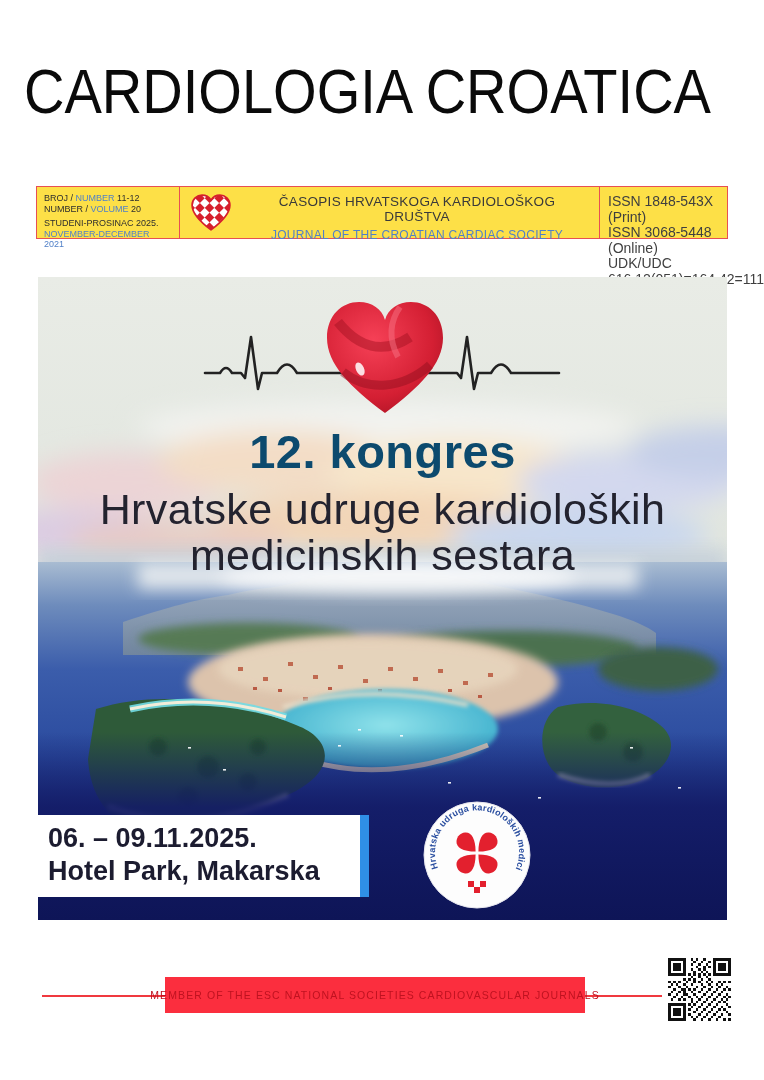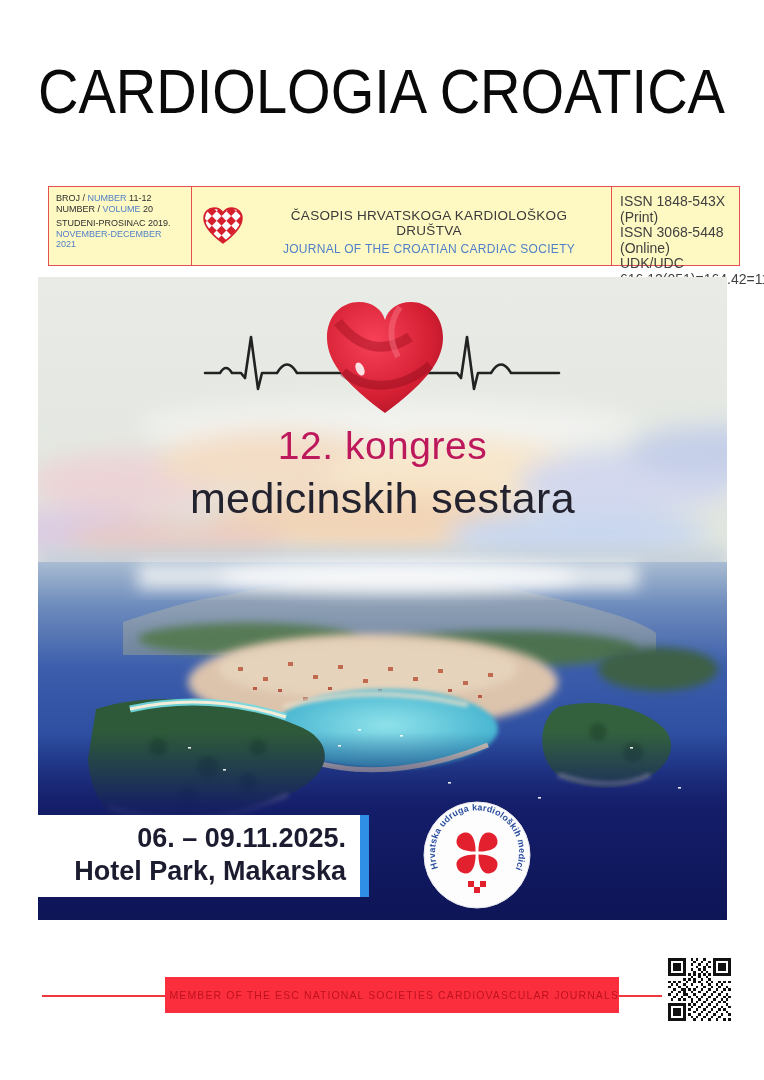--- a/index.html
+++ b/index.html
@@ -1,53 +1,53 @@
 <!DOCTYPE html>
 <html><head>
 <meta charset="utf-8">
 <style>
   html,body{margin:0;padding:0;background:#ffffff;}
   .page{
     position:relative;width:764px;height:1080px;background:#ffffff;
     font-family:"Liberation Sans",sans-serif;overflow:hidden;
   }
   
-  .masthead{position:absolute;left:38px;top:62px;width:689px;height:58px;}
+  .masthead{position:absolute;left:24px;top:62px;width:689px;height:58px;}
   
   .header-bar{
-    position:absolute;left:48px;top:186px;width:692px;height:80px;
-    box-sizing:border-box;border:1.5px solid #e75053;display:flex;background:#fef9c3;
+    position:absolute;left:36px;top:186px;width:692px;height:53px;
+    box-sizing:border-box;border:1.5px solid #e75053;display:flex;background:#fde047;
   }
   .hb-col1{width:142px;box-sizing:border-box;padding:6px 7px 0 7px;font-size:9px;line-height:10.5px;color:#2e2e2e;}
   .hb-col1 .gap{height:4px;}
   .hb-col2{flex:1;box-sizing:border-box;border-left:1.5px solid #e75053;border-right:1.5px solid #e75053;
     display:flex;align-items:center;padding:0 10px;gap:13px;}
   .hb-col2 .soc-text{flex:1;text-align:center;}
   .soc-hr{font-size:13.5px;color:#3a3a3a;letter-spacing:.3px;margin-top:11px;}
   .soc-en{font-size:12px;color:#5180c8;letter-spacing:.3px;margin-top:4px;}
   .hb-col3{width:127px;box-sizing:border-box;padding:7px 2px 0 8px;font-size:14px;line-height:15.5px;color:#3f3f3f;}
   .blue{color:#5180c8;}
   .dark{color:#2e2e2e;}
   
   .poster{position:absolute;left:38px;top:277px;width:689px;height:643px;overflow:hidden;background:#e6e9e3;}
   .poster svg.scene{position:absolute;left:0;top:0;}
   .congress-text{position:absolute;left:0;top:147px;width:100%;text-align:center;color:#23232f;}
-  .kongres{font-size:39px;font-weight:normal;color:#be185d;letter-spacing:.5px;margin-bottom:7px;}
+  .kongres{font-size:47px;font-weight:bold;color:#0c4a6e;letter-spacing:.5px;margin-bottom:7px;}
   .congress-line{font-size:43px;line-height:46px;letter-spacing:.4px;}
   .date-box{
     position:absolute;left:0;top:538px;width:331px;box-sizing:border-box;background:#ffffff;
-    border-right:9px solid #2f8fe6;padding:7px 14px 9px 10px;text-align:right;color:#1c1c30;
+    border-right:9px solid #2f8fe6;padding:7px 14px 9px 10px;text-align:left;color:#1c1c30;
   }
   .date-box .line{font-size:27px;font-weight:bold;line-height:33px;white-space:nowrap;}
   .assoc-logo{position:absolute;left:384px;top:523px;}
   
   .footer-line{position:absolute;left:42px;top:995px;width:620px;height:2px;background:#f0393f;}
   .member-bar{
-    position:absolute;left:165px;top:977px;width:454px;height:36px;background:#fb2e3e;
-    display:flex;align-items:center;justify-content:flex-end;
+    position:absolute;left:165px;top:977px;width:420px;height:36px;background:#fb2e3e;
+    display:flex;align-items:center;justify-content:center;
   }
   .member-bar span{font-size:10.5px;letter-spacing:1.1px;color:#bf1220;white-space:nowrap;}
   .qr{position:absolute;left:668px;top:958px;}
 </style>
 </head>
 <body>
 
 <div class="page">
 
   <div class="masthead">
@@ -63,21 +63,21 @@
         <span class="dark">BROJ /</span>
         <span class="blue">NUMBER</span>
         <span class="dark">11-12</span>
       </div>
       <div>
         <span class="dark">NUMBER /</span>
         <span class="blue">VOLUME</span>
         <span class="dark">20</span>
       </div>
       <div class="gap"></div>
-      <div class="dark">STUDENI-PROSINAC 2019.</div>
+      <div class="dark">STUDENI-PROSINAC 2025.</div>
       <div class="blue">NOVEMBER-DECEMBER 2021</div>
     </div>
 
     <div class="hb-col2">
       <svg width="42" height="40" viewBox="0 0 40 38">
         <defs>
           <pattern id="chk" width="13" height="13" patternUnits="userSpaceOnUse" patternTransform="rotate(45 20 18)">
             <rect width="13" height="13" fill="#ffffff"></rect>
             <rect x="0" y="0" width="6.5" height="6.5" fill="#d61f2c"></rect>
             <rect x="6.5" y="6.5" width="6.5" height="6.5" fill="#d61f2c"></rect>
@@ -246,20 +246,21 @@
         <path d="M347 136 C312 110 289 87 289 61 C289 38 304 25 321 25 C334 25 344 32 347 43 C350 32 360 25 373 25 C390 25 405 38 405 61 C405 87 382 110 347 136 Z" fill="url(#heartG)"></path>
         <path d="M300 45 C320 70 345 78 372 60" stroke="#a51122" stroke-width="10" opacity=".5" fill="none"></path>
         <path d="M305 95 C330 115 365 112 392 88" stroke="#8f0d1c" stroke-width="9" opacity=".45" fill="none"></path>
         <path d="M362 30 C352 44 350 62 360 80" stroke="#f77184" stroke-width="6" opacity=".5" fill="none"></path>
         <ellipse cx="322" cy="92" rx="4" ry="7" fill="#ffffff" opacity=".85" transform="rotate(-25 322 92)"></ellipse>
       </g>
     </svg>
 
     <div class="congress-text">
       <div class="kongres">12. kongres</div>
+      <div class="congress-line">Hrvatske udruge kardioloških</div>
       <div class="congress-line">medicinskih sestara</div>
     </div>
 
     <div class="date-box">
       <div class="line">06. – 09.11.2025.</div>
       <div class="line">Hotel Park, Makarska</div>
     </div>
 
     <svg class="assoc-logo" width="110" height="110" viewBox="0 0 110 110">
       <circle cx="55" cy="55" r="53" fill="#fdfdfd" stroke="#e6e6ee" stroke-width="1"></circle>

